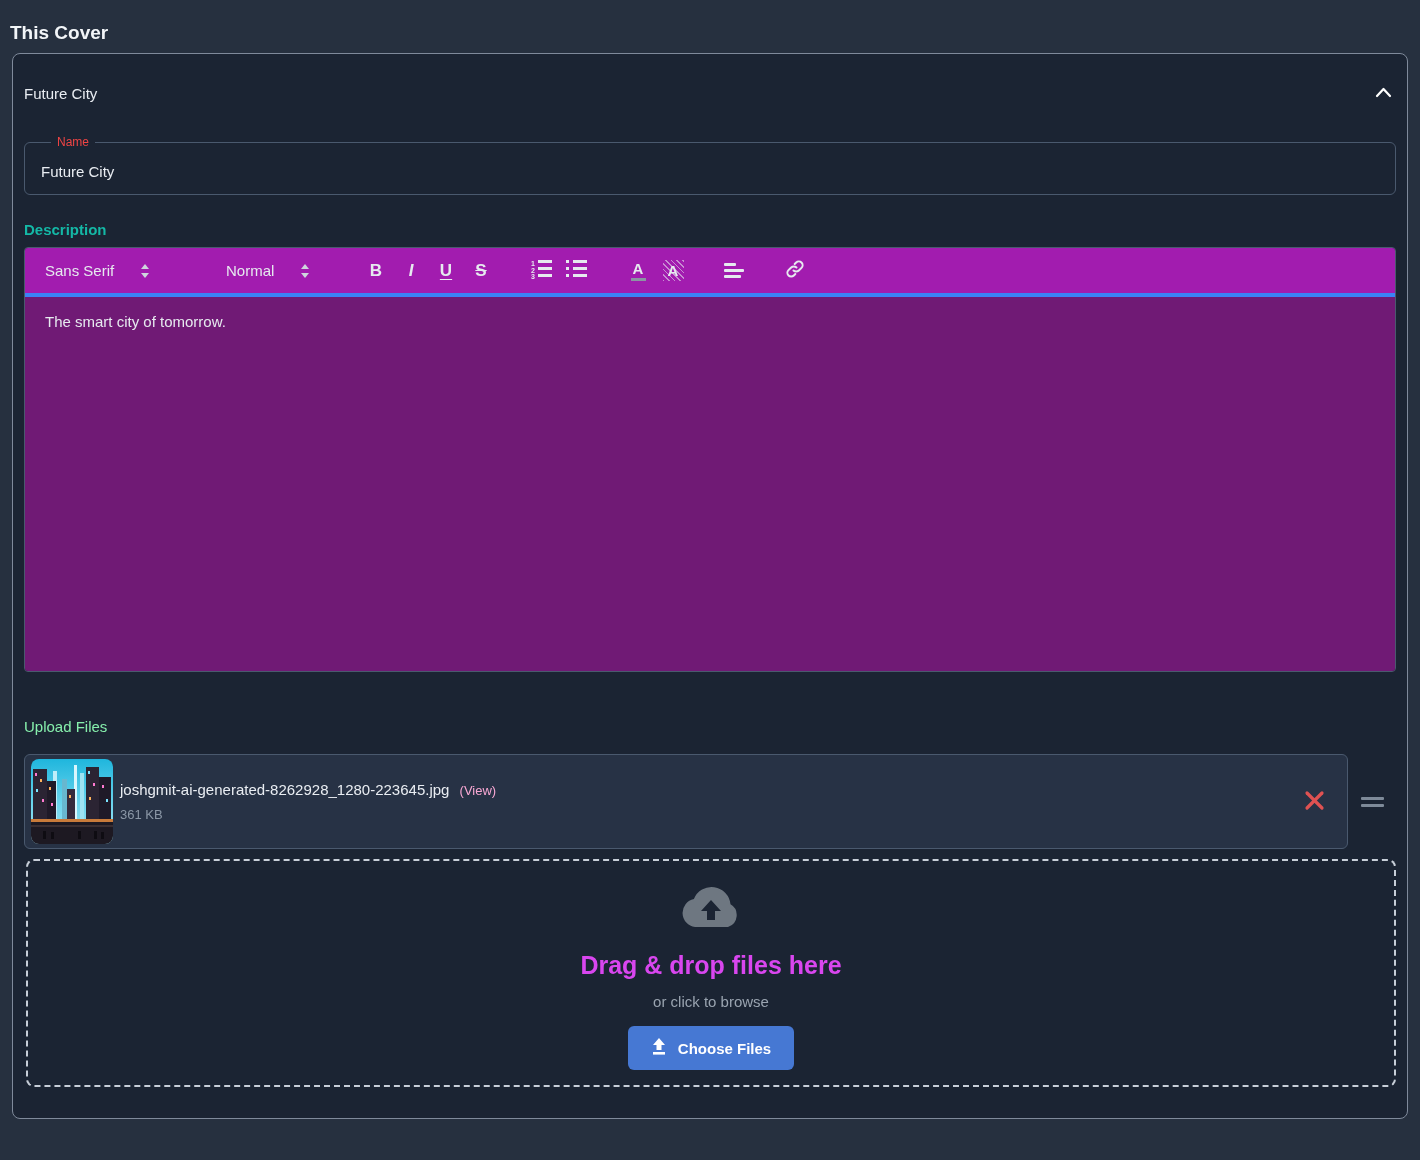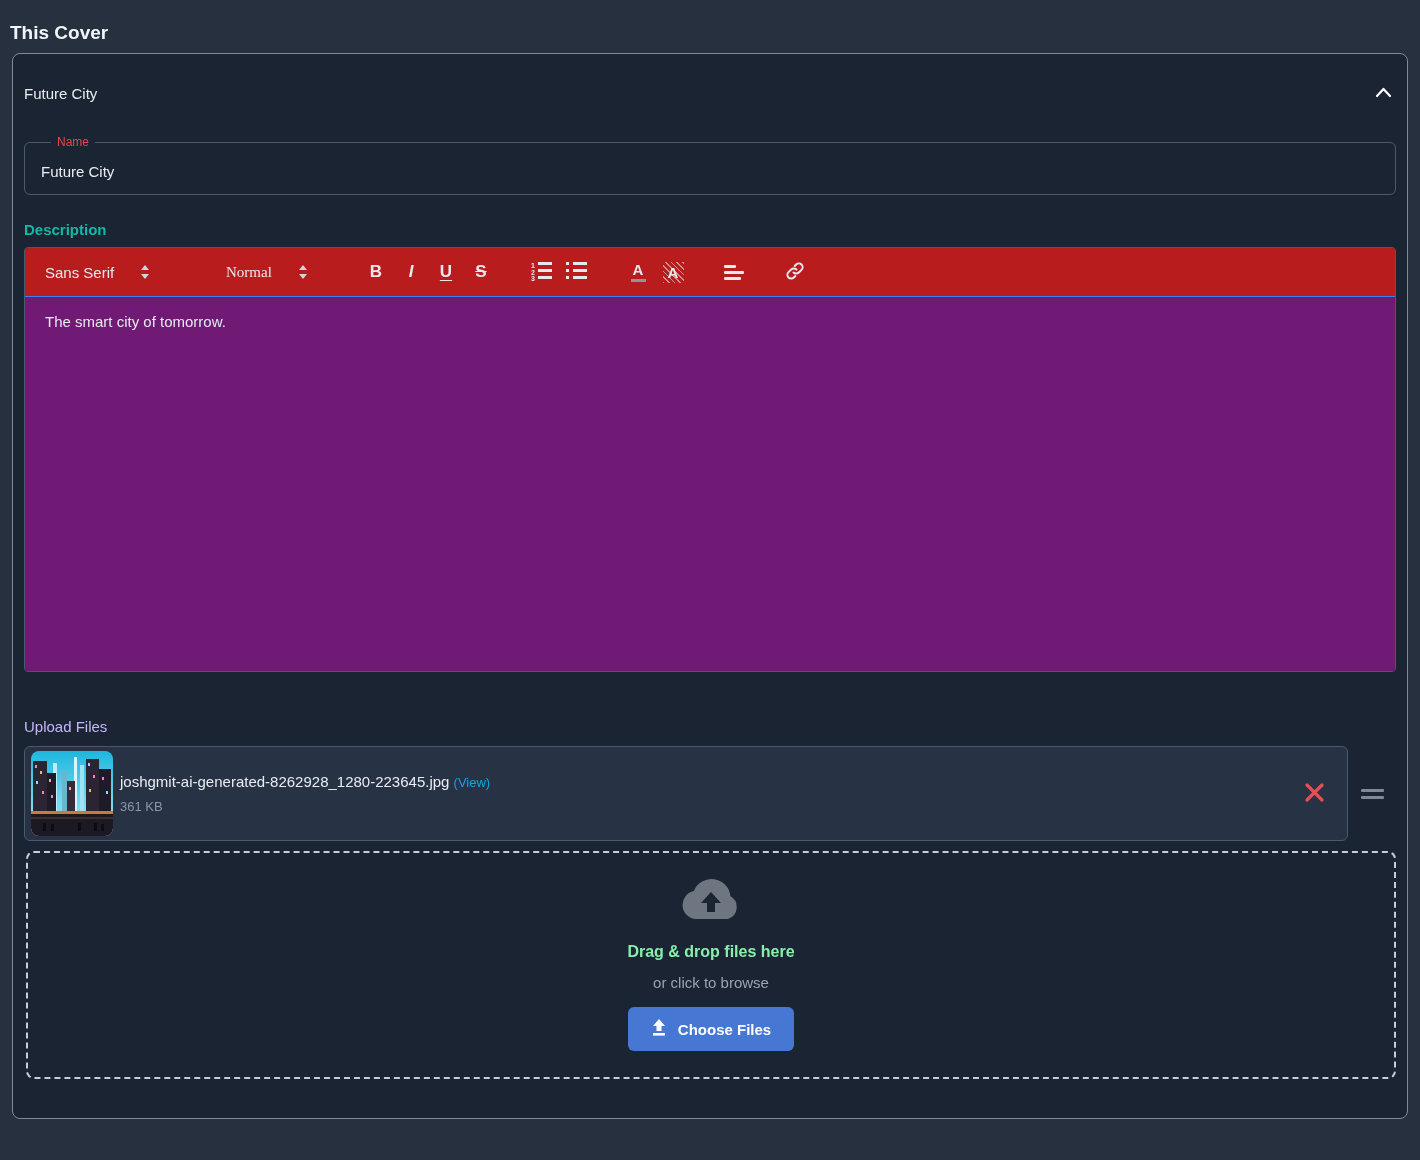--- a/index.html
+++ b/index.html
@@ -34,27 +34,27 @@
   }
   .name-fieldset legend { font-size:12px; color:#ef4444; padding:0 6px; margin-left:10px; }
   .name-value { font-size:15px; color:#e9edf2; padding-top:6px; outline:none; }
 
   .desc-label { font-size:15px; font-weight:700; color:#14b8a6; margin:0 0 9px 0; }
 
   
   .editor { border:1px solid #4a596e; border-radius:4px; overflow:hidden; }
   .ql-toolbar {
     display:flex; align-items:center; height:49px; padding:0 20px;
-    background:#b91c1c; border-bottom:1px solid #3b82f6;
+    background:#a21caf; border-bottom:4px solid #3b82f6;
   }
   .picker { display:flex; align-items:center; cursor:pointer; }
   .picker-label { font-size:15px; color:#e6eaef; }
   .picker-arrows { margin-left:26px; display:flex; }
   .font-picker { width:145px; }
-  .size-picker { width:110px; margin-left:36px;font-family:Liberation Serif, serif; }
+  .size-picker { width:110px; margin-left:36px; }
   .ql-btn {
     width:28px; height:27px; margin-right:7px;
     display:flex; align-items:center; justify-content:center;
     background:none; border:none; cursor:pointer; color:#e6eaef; padding:0;
   }
   .group-gap { margin-left:26px; }
   .fmt-b { font-weight:800; font-size:17px; }
   .fmt-i { font-style:italic; font-weight:700; font-size:17px; }
   .fmt-u { font-weight:600; font-size:17px; text-decoration:underline; text-underline-offset:3px; }
   .fmt-s { font-weight:600; font-size:17px; text-decoration:line-through; }
@@ -68,44 +68,44 @@
   }
   .align-icon { display:flex; flex-direction:column; gap:3px; }
   .align-icon i { display:block; height:3px; background:#e6eaef; border-radius:1px; }
   .align-icon .l1 { width:12px; } .align-icon .l2 { width:20px; } .align-icon .l3 { width:17px; }
 
   .ql-content {
     height:374px; background:#701a75; padding:16px 20px;
     font-size:15px; color:#e6eaef; outline:none;
   }
 
-  .upload-label { font-size:15px; color:#c4b5fd; margin:46px 0 11px 0; }
+  .upload-label { font-size:15px; color:#86efac; margin:46px 0 19px 0; }
 
   .file-strip { display:flex; align-items:center; margin-bottom:10px; }
   .file-row {
     flex:1; height:95px; display:flex; align-items:center;
     background:#273245; border:1px solid #4a596e; border-radius:6px;
     padding:0 20px 0 6px;
   }
   .thumb { width:82px; height:85px; border-radius:8px; overflow:hidden; flex:none; }
   .thumb svg { display:block; }
   .file-meta { margin-left:7px; }
   .file-name-line { font-size:15px; color:#e9edf2; }
-  .view-link { font-size:13px; color:#0ea5e9; text-decoration:none; }
+  .view-link { font-size:13px; color:#f9a8d4; text-decoration:none; margin-left:6px; }
   .file-size { font-size:13px; color:#8b97a6; margin-top:9px; }
   .remove-btn { margin-left:auto; background:none; border:none; cursor:pointer; padding:2px; display:flex; }
   .drag-handle { width:48px; display:flex; flex-direction:column; align-items:center; gap:4px; cursor:grab; }
   .drag-handle i { display:block; width:23px; height:3px; background:#7e8a99; border-radius:1px; }
 
   .dropzone {
     margin-left:2px;
     border:2px dashed #c7ced8; border-radius:8px;
     height:228px; text-align:center; padding-top:25px; cursor:pointer;
   }
-  .dz-title { font-size:16px; font-weight:700; color:#86efac; margin:15px 0 0 0; }
+  .dz-title { font-size:25px; font-weight:700; color:#d946ef; margin:15px 0 0 0; }
   .dz-sub { font-size:15px; color:#9aa4b0; margin:13px 0 0 0; }
   .choose-btn {
     margin-top:16px;
     display:inline-flex; align-items:center; gap:11px;
     background:#4678d3; color:#ffffff; border:none; border-radius:6px;
     padding:12px 23px; font-size:15px; font-weight:700; cursor:pointer;
     font-family:"Liberation Sans", sans-serif;
   }
 </style>
 </head>

